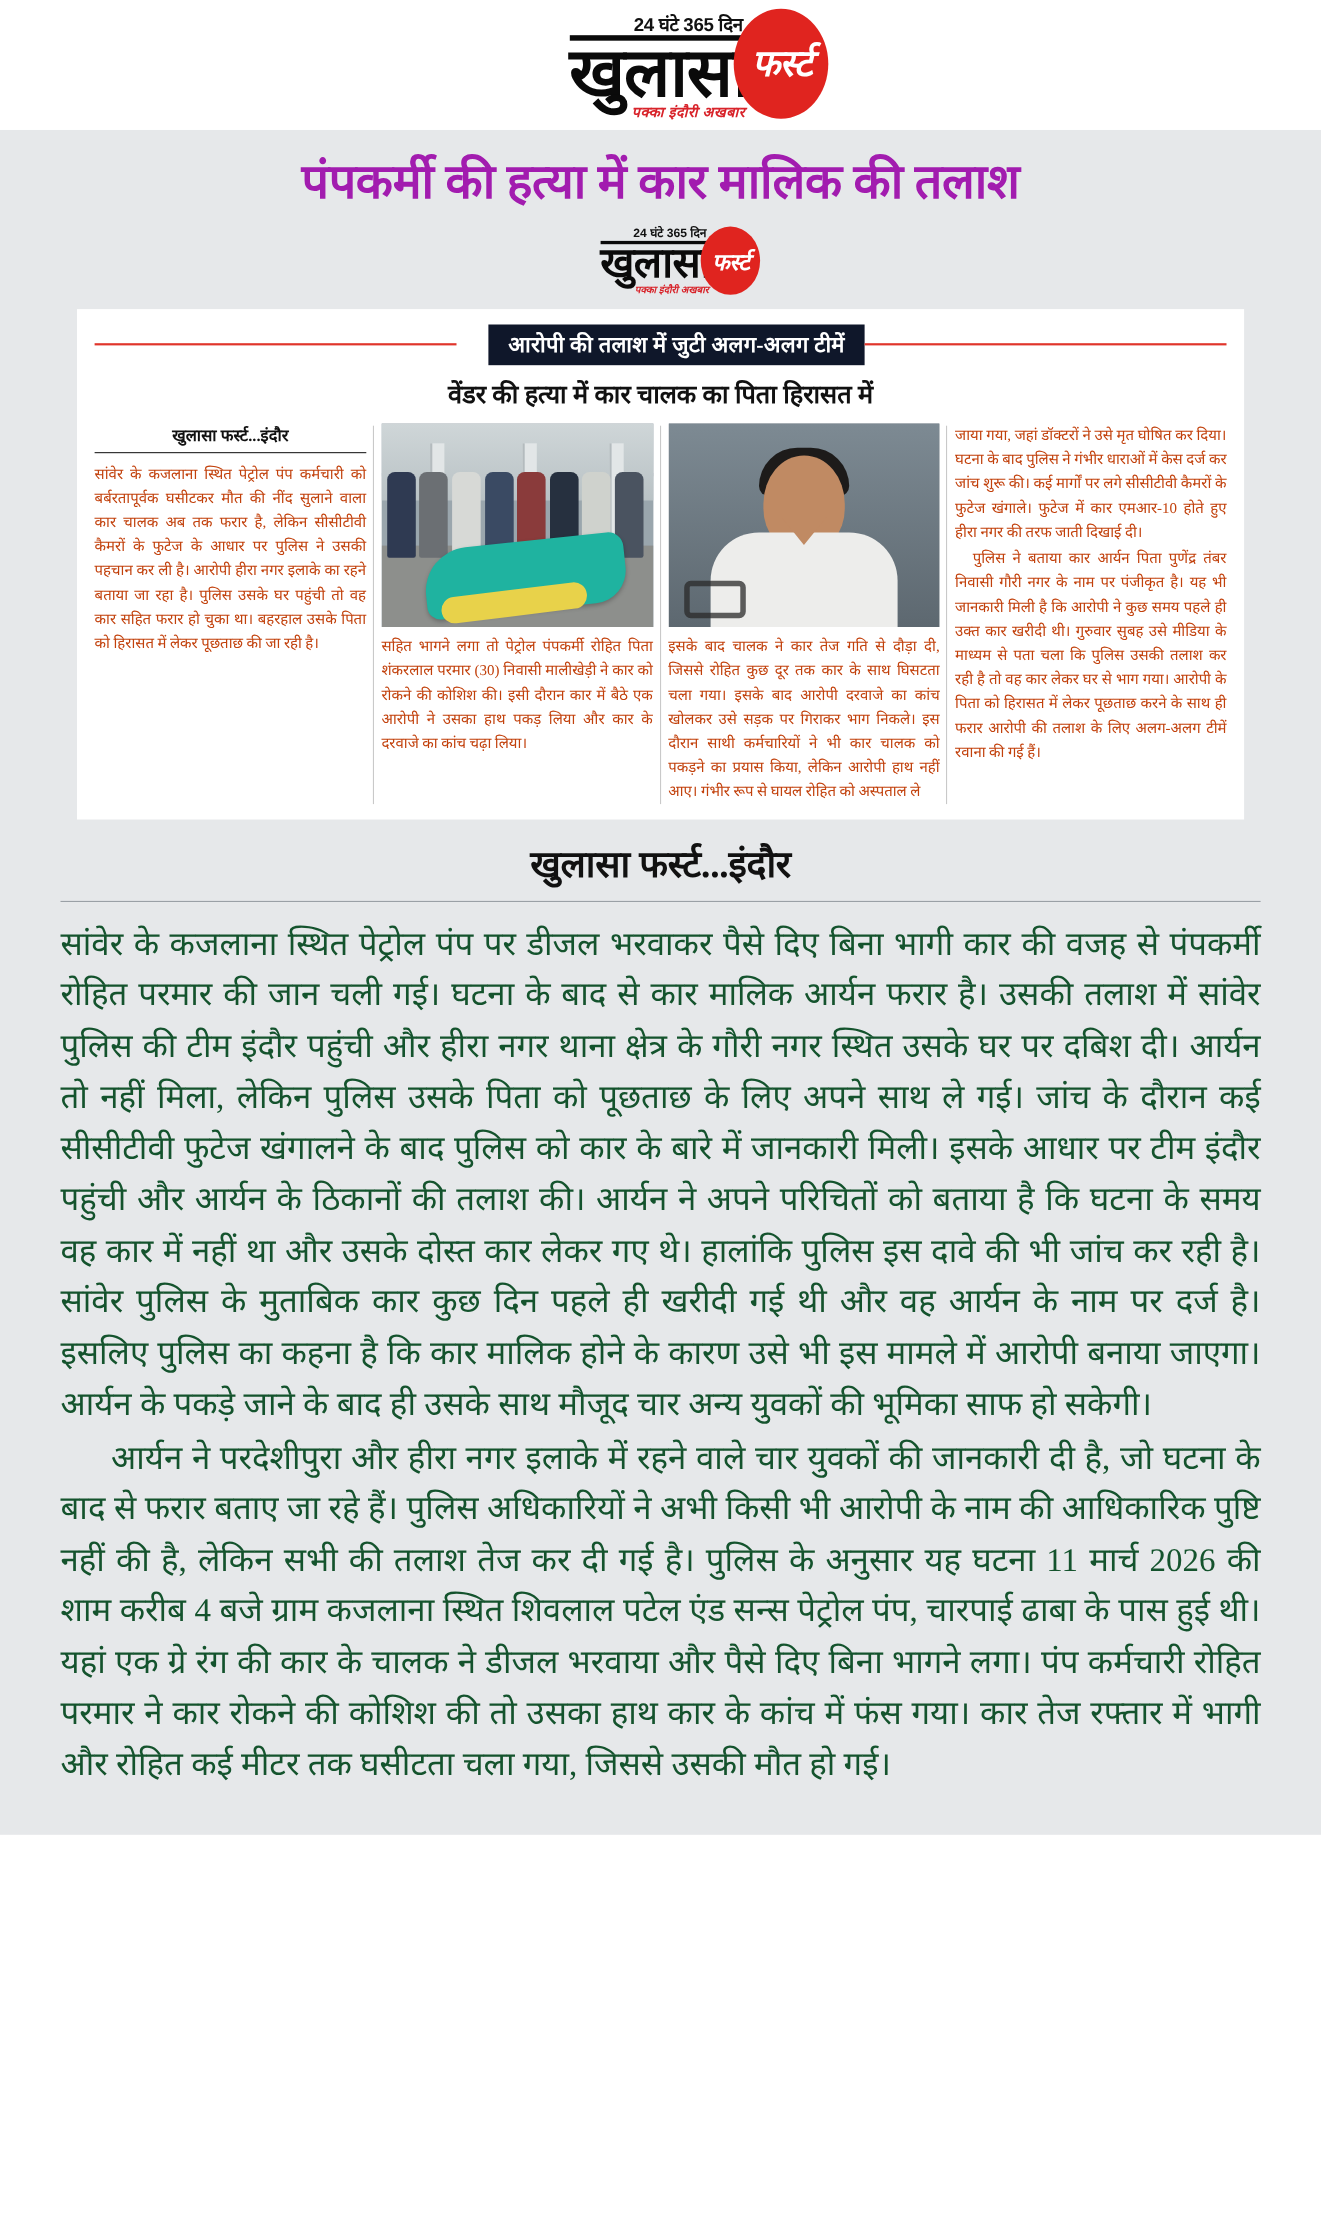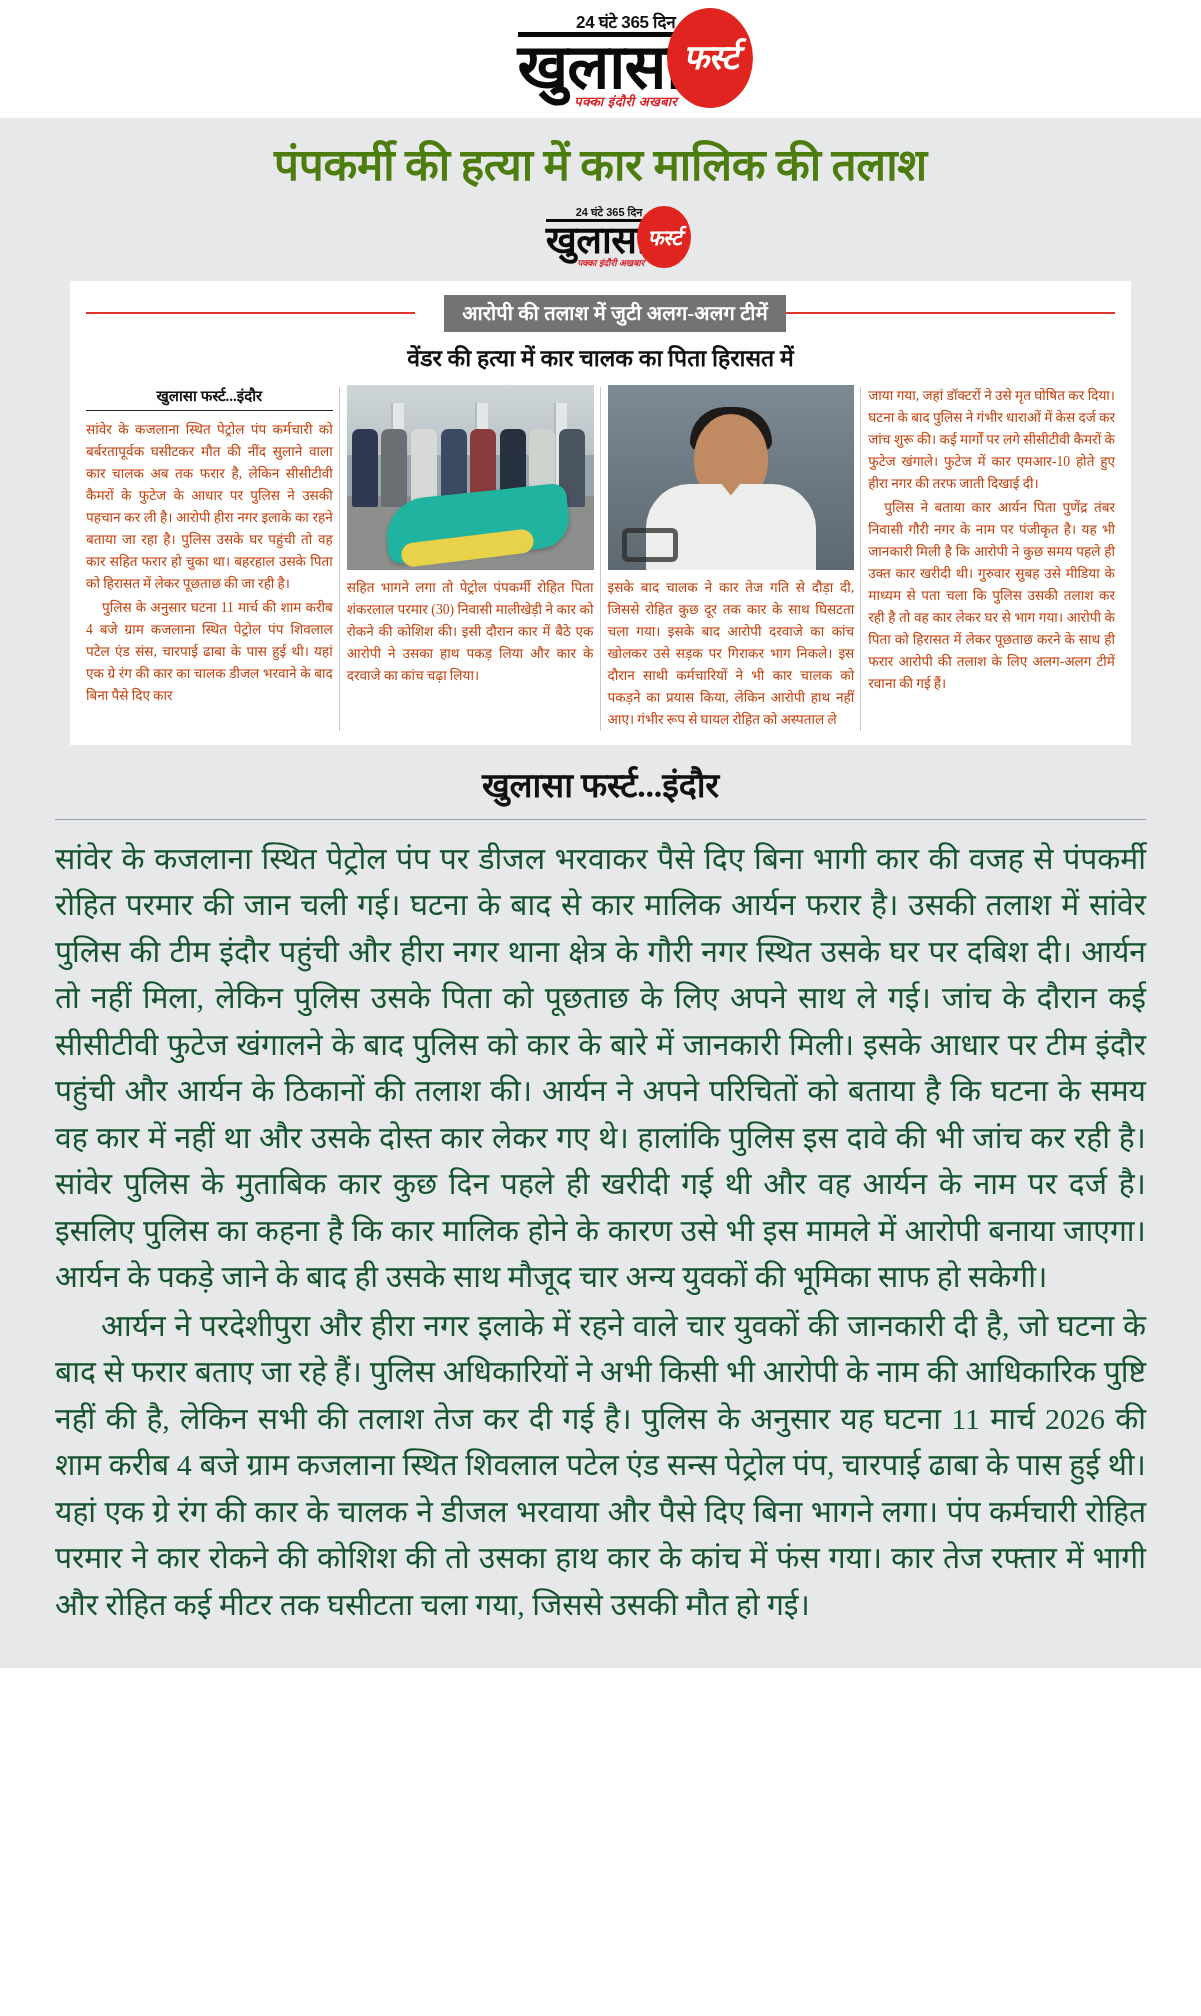--- a/index.html
+++ b/index.html
@@ -91,21 +91,21 @@
     background: #e6e8ea;
     padding: 0 0 18px 0;
   }
 
   
   .top-headline {
     font-family: "Liberation Serif", "DejaVu Serif", serif;
     font-weight: 700;
     font-size: 44px;
     line-height: 1.18;
-    color: #4d7c0f;
+    color: #a21caf;
     text-align: center;
     padding: 22px 50px 14px 50px;
     letter-spacing: -0.3px;
   }
 
   
   .mini-logo-wrap {
     display: flex; align-items: flex-end; justify-content: center;
     padding-bottom: 12px;
     transform: translateX(18px);
@@ -139,21 +139,21 @@
   .clipping {
     background: #ffffff;
     margin: 0 70px;
     padding: 14px 16px 12px 16px;
   }
   .kicker-row {
     display: flex; align-items: center; gap: 0; margin-bottom: 9px;
   }
   .kicker-rule { flex: 1 1 auto; height: 2px; background: #e0352b; }
   .kicker-band {
-    background: #737373;
+    background: #0f172a;
     color: #ffffff;
     font-family: "Liberation Serif", serif;
     font-weight: 700;
     font-size: 20px;
     padding: 4px 18px 6px 18px;
     white-space: nowrap;
     letter-spacing: 0.2px;
     margin-left: 29px;
   }
 
@@ -300,21 +300,20 @@
         <div class="kicker-rule"></div>
       </div>
 
       <h2 class="clip-headline">वेंडर की हत्या में कार चालक का पिता हिरासत में</h2>
 
       <div class="clip-grid">
 
         <div class="col">
           <div class="byline">खुलासा फर्स्ट...इंदौर</div>
           <p class="body-p noind">सांवेर के कजलाना स्थित पेट्रोल पंप कर्मचारी को बर्बरतापूर्वक घसीटकर मौत की नींद सुलाने वाला कार चालक अब तक फरार है, लेकिन सीसीटीवी कैमरों के फुटेज के आधार पर पुलिस ने उसकी पहचान कर ली है। आरोपी हीरा नगर इलाके का रहने बताया जा रहा है। पुलिस उसके घर पहुंची तो वह कार सहित फरार हो चुका था। बहरहाल उसके पिता को हिरासत में लेकर पूछताछ की जा रही है।</p>
-          <p class="body-p">पुलिस के अनुसार घटना 11 मार्च की शाम करीब 4 बजे ग्राम कजलाना स्थित पेट्रोल पंप शिवलाल पटेल एंड संस, चारपाई ढाबा के पास हुई थी। यहां एक ग्रे रंग की कार का चालक डीजल भरवाने के बाद बिना पैसे दिए कार</p>
         </div>
 
         <div class="col">
           <div class="photo photo-1 ph">
             <div class="canopy"></div>
             <div class="sky"></div>
             <div class="pillar" style="left:18%;height:58%;"></div>
             <div class="pillar" style="left:52%;height:58%;"></div>
             <div class="pillar" style="left:84%;height:58%;"></div>
             <div class="ground"></div>

